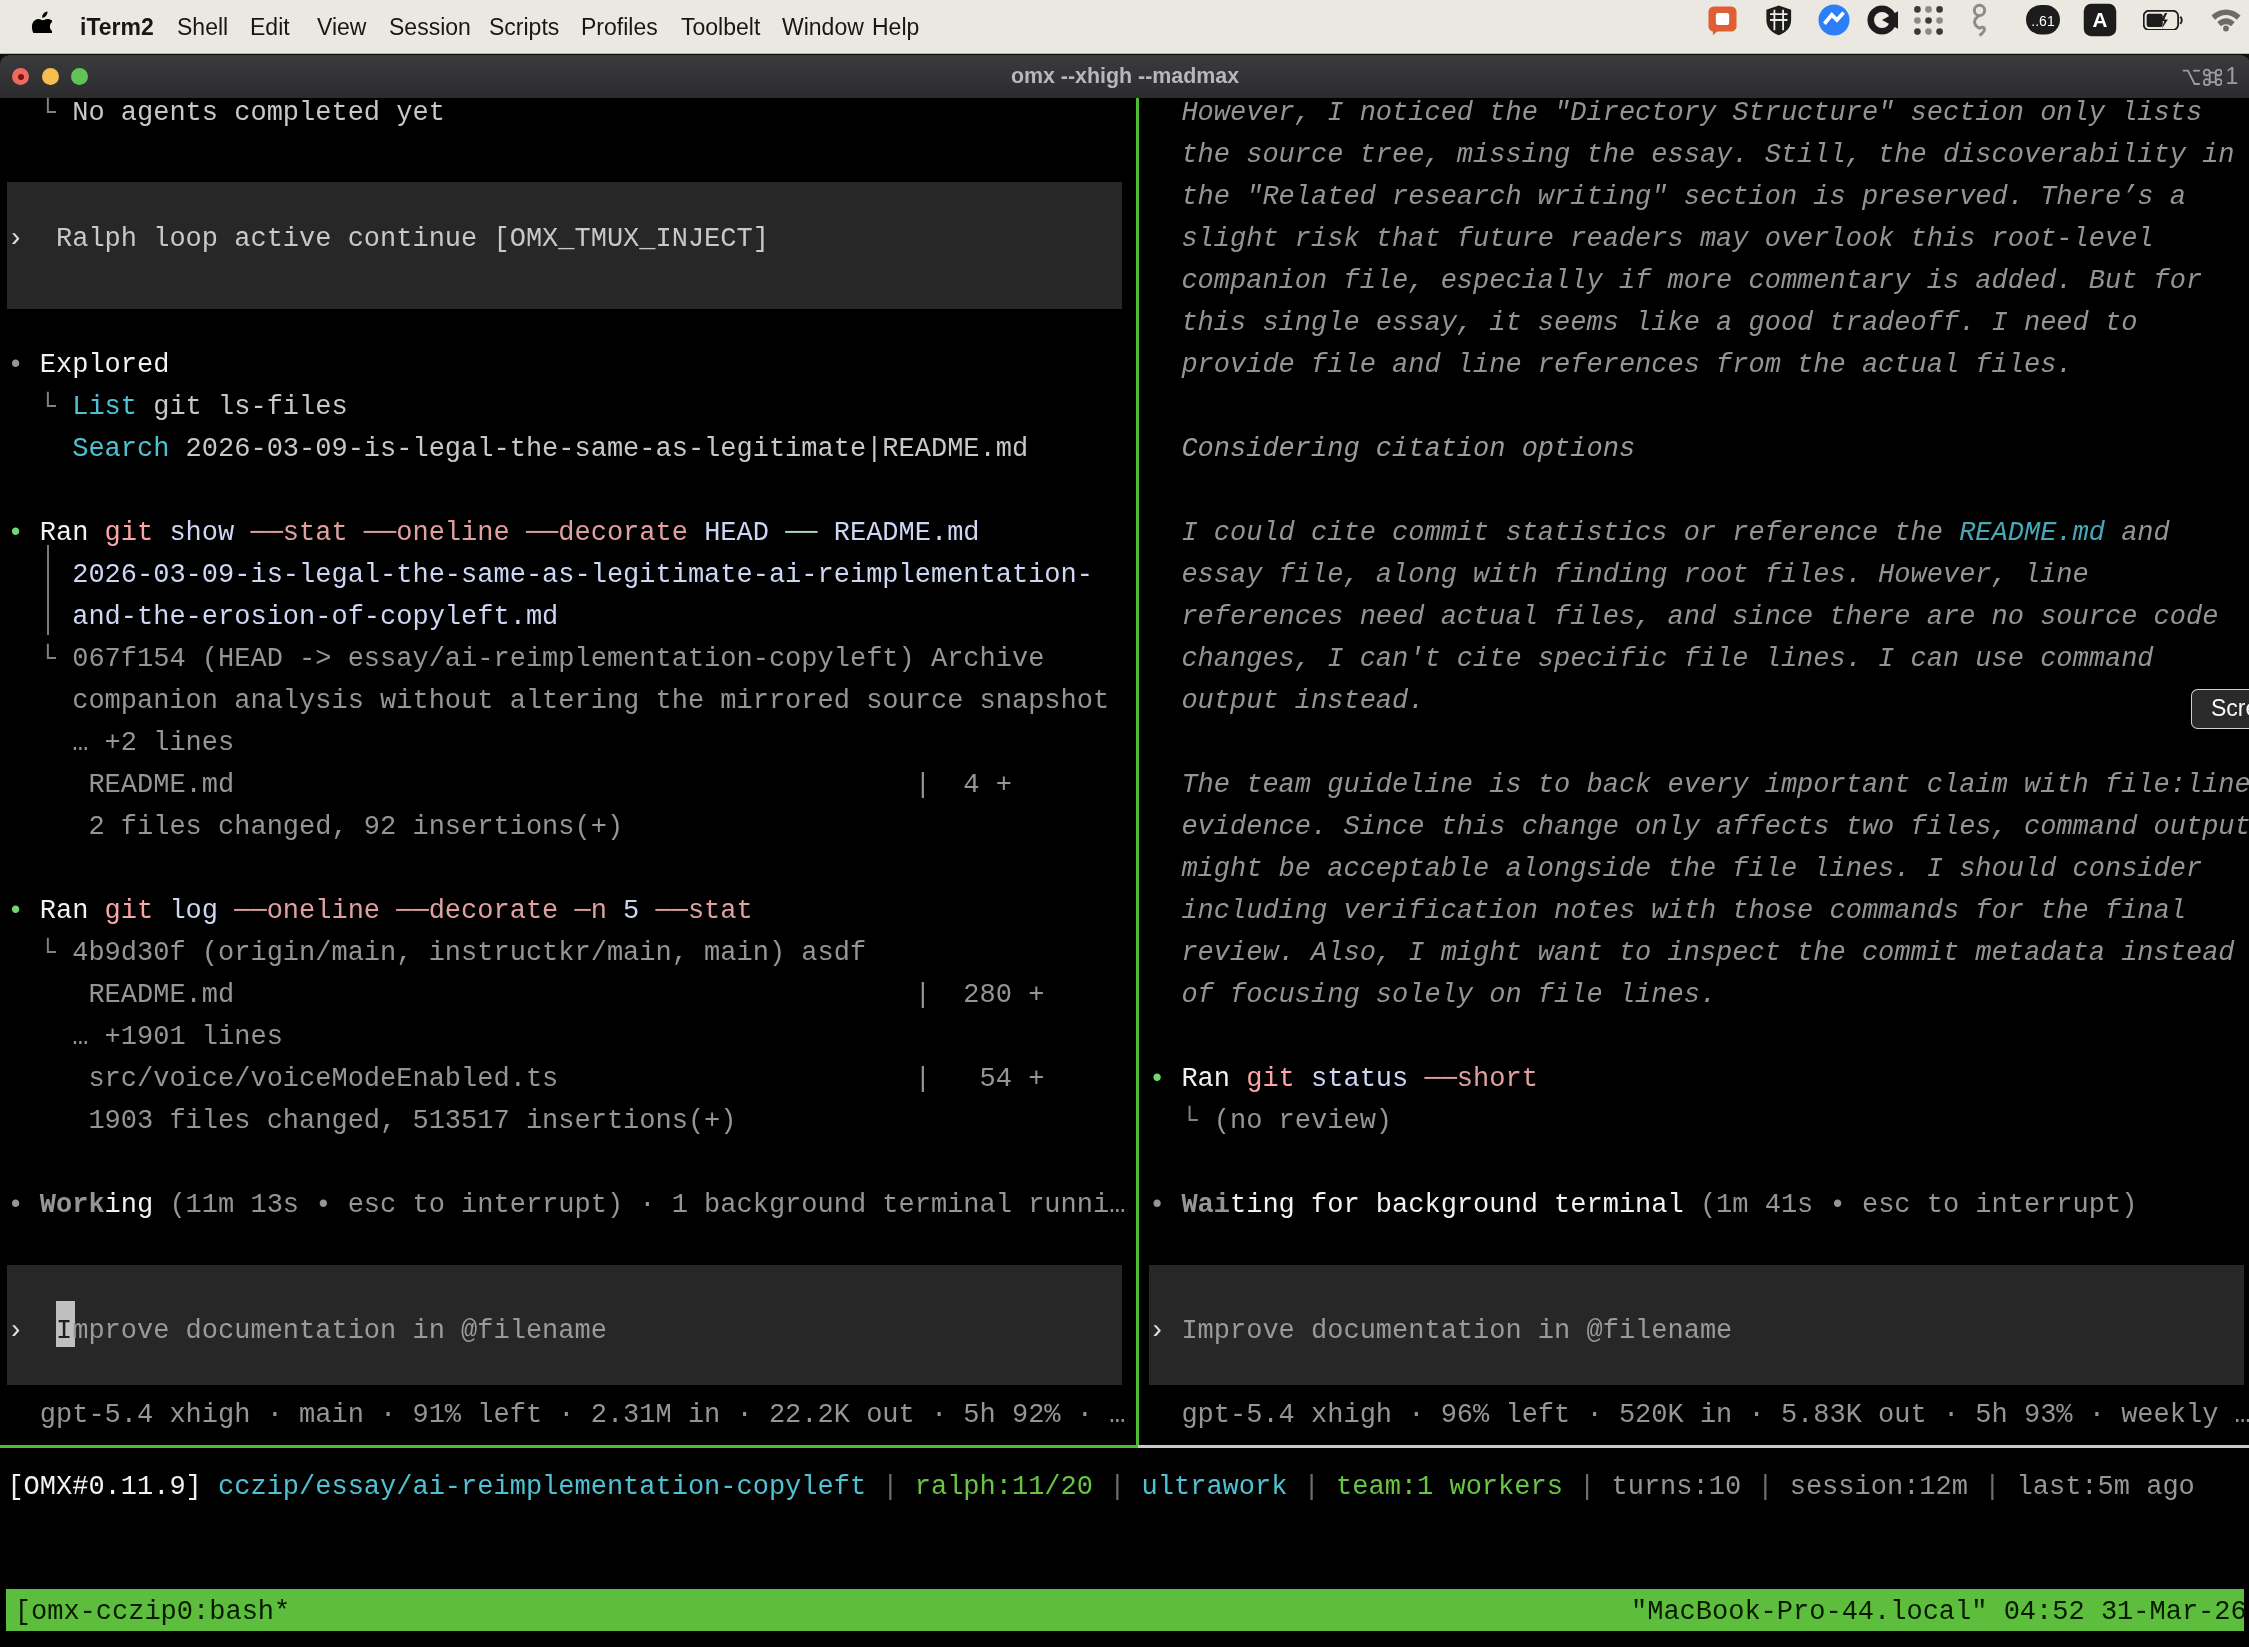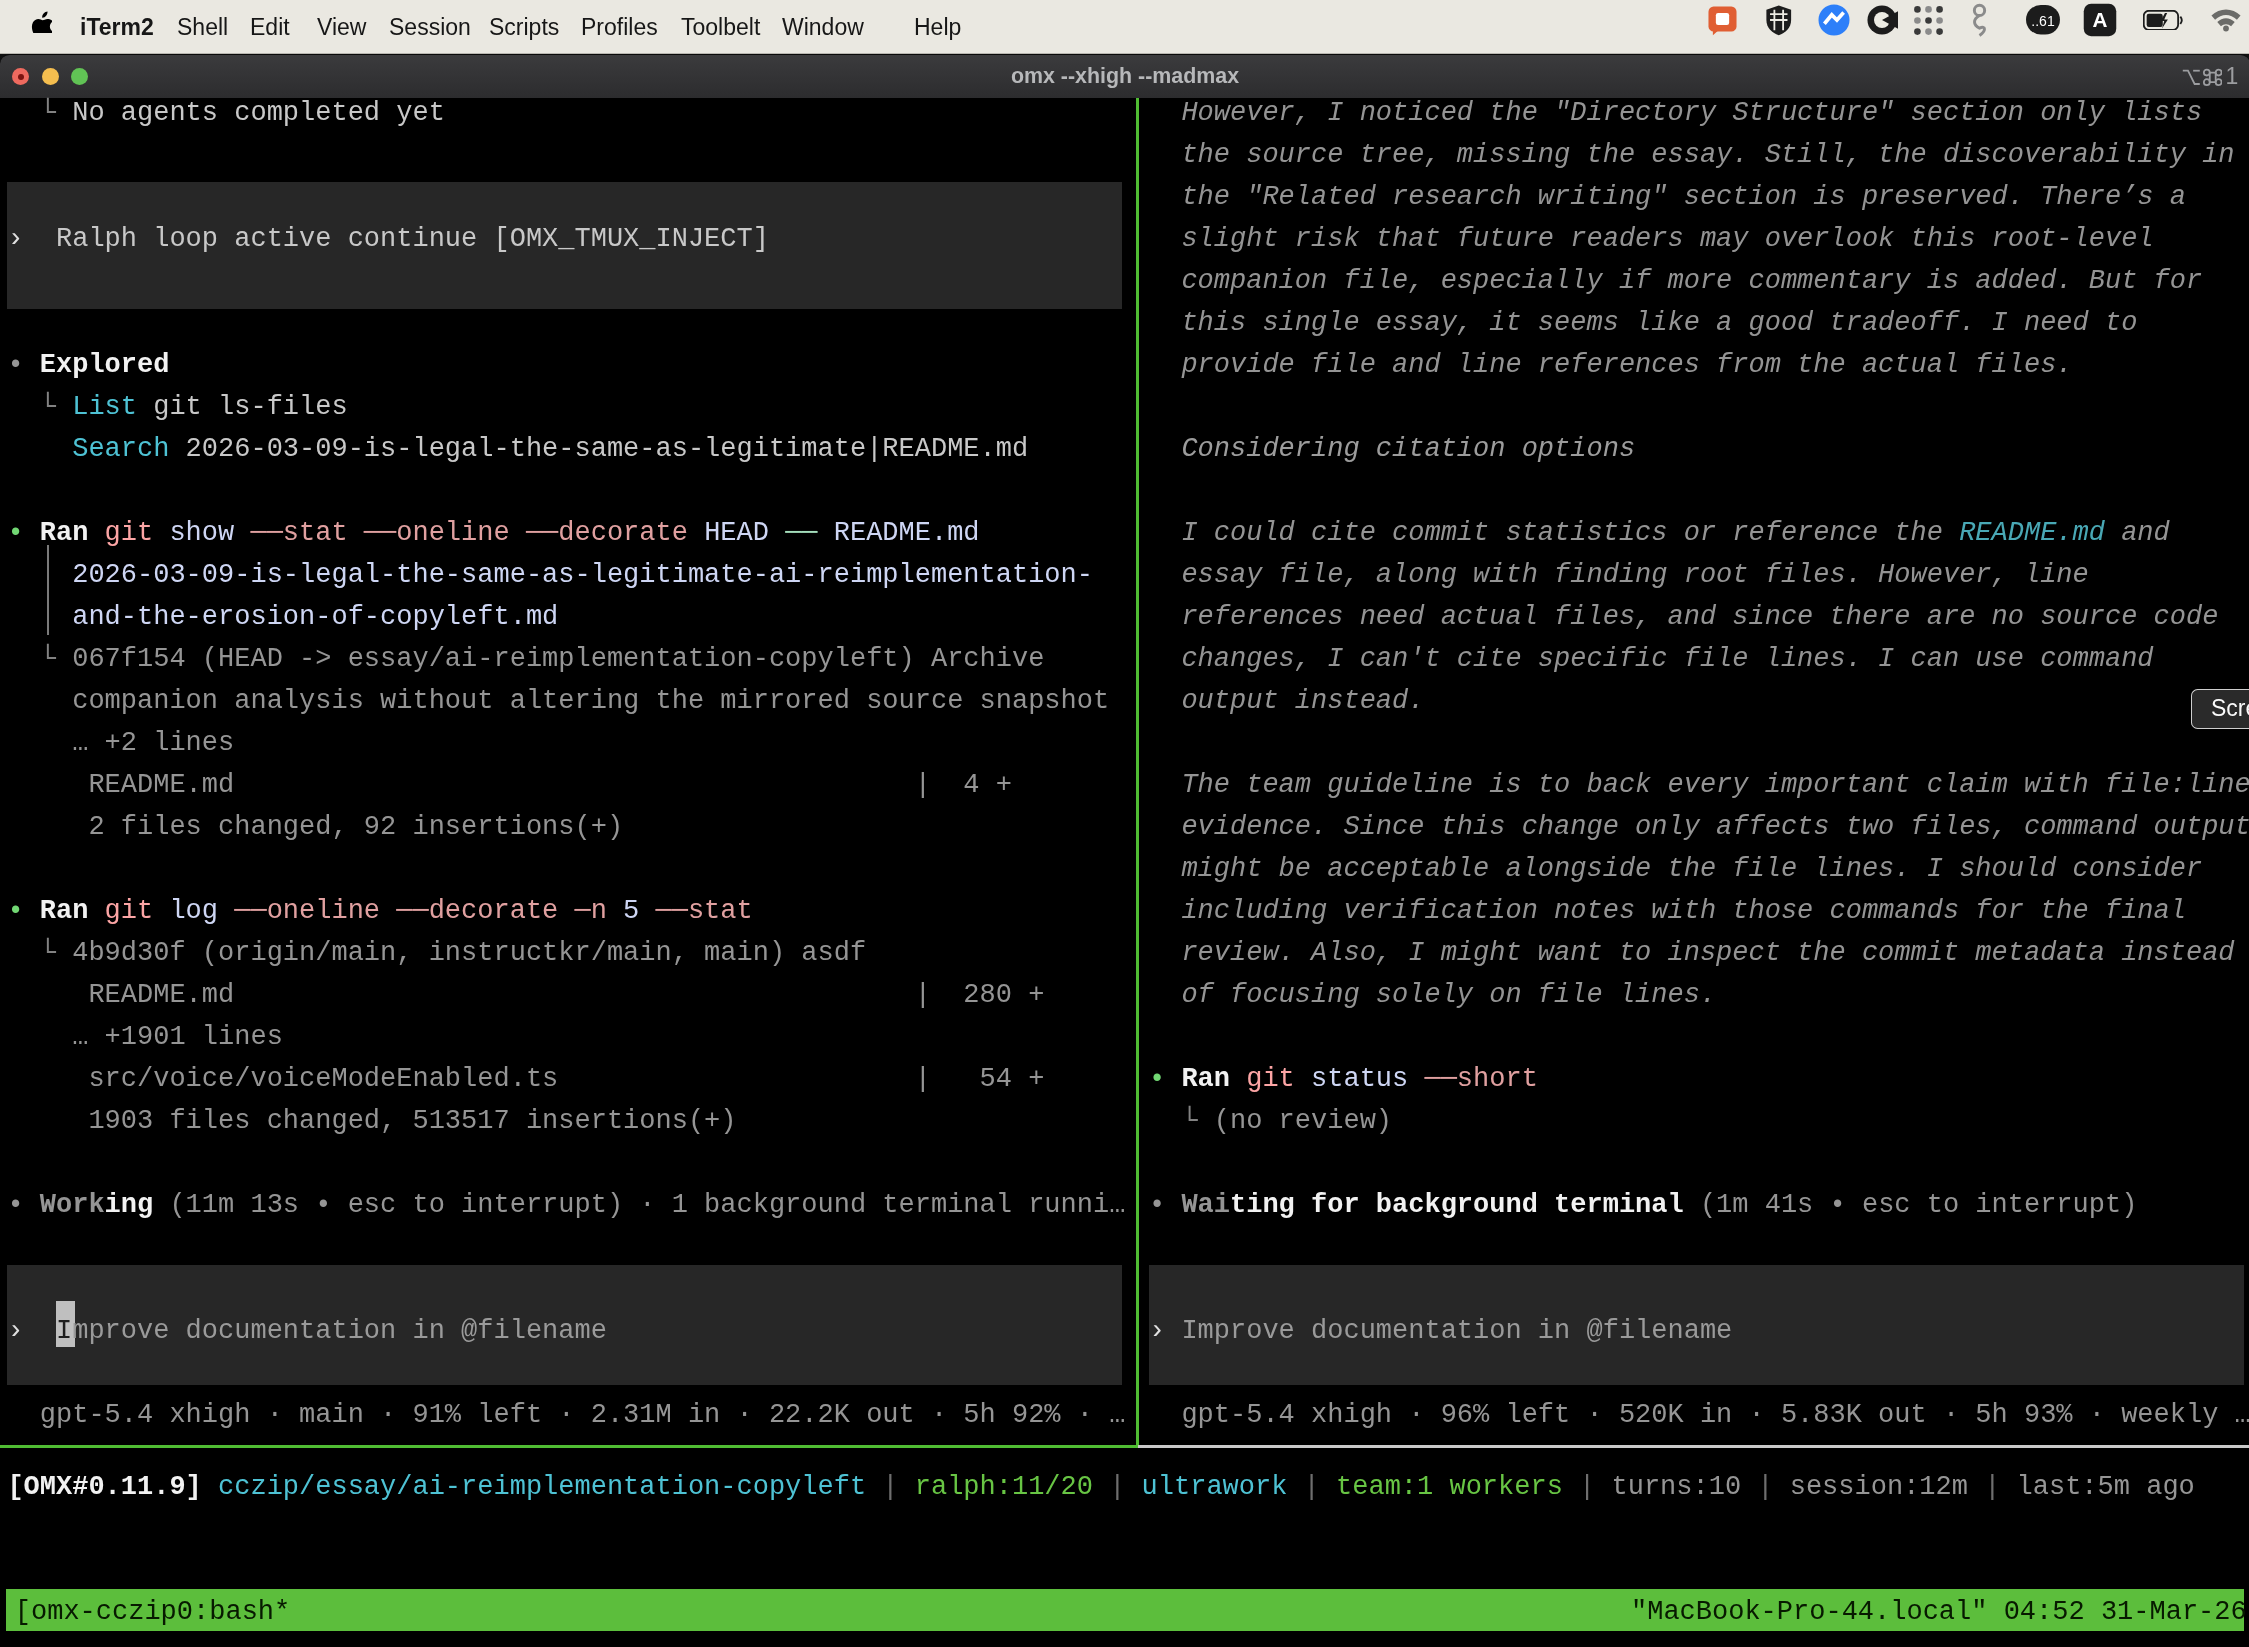--- a/index.html
+++ b/index.html
@@ -12,21 +12,21 @@
 .shortcut{position:absolute;top:54px;right:11.8px;height:44px;line-height:44px;font-family:"Liberation Sans",sans-serif;font-size:23px;color:#9C9DA0}
 .term{position:absolute;left:0;top:98px;width:2250px;height:1549px;background:#000}
 .box{position:absolute;background:#272727}
 .vdiv{position:absolute;left:1136px;top:98px;width:3px;height:1350px;background:#50BC33}
 .hdiv{position:absolute;left:0;top:1445px;width:1138px;height:3px;background:#50BC33}
 .hdiv2{position:absolute;left:1138px;top:1445px;width:1112px;height:3px;background:#C9C9C9}
 .gbar{position:absolute;left:5.9px;top:1589px;width:2238px;height:42px;background:#5CBE3C}
 .n{color:#C8C8C8}
 .d{color:#959595}
 .k{color:#828282}
-.b{color:#F2F2F2;font-weight:700}
+.b{color:#F2F2F2;font-weight:400}
 .bold{font-weight:700}
 .gb{color:#71D773}
 .bl{color:#fca5a5}
 .lv{color:#CED6F4}
 .sm{color:#E0A0A0}
 .mt{color:#A5DFBC}
 .cy{color:#4EC2D4}
 .it{color:#949494;font-style:italic}
 .itb{color:#9C9C9C;font-style:italic;font-weight:400}
 .itc{color:#49A8B5;font-style:italic}
@@ -47,21 +47,21 @@
     </div>
     <span class="mi" style="left:80px;font-weight:700">iTerm2</span>
     <span class="mi" style="left:177px">Shell</span>
     <span class="mi" style="left:250px">Edit</span>
     <span class="mi" style="left:317px">View</span>
     <span class="mi" style="left:389px">Session</span>
     <span class="mi" style="left:489px">Scripts</span>
     <span class="mi" style="left:581px">Profiles</span>
     <span class="mi" style="left:681px">Toolbelt</span>
     <span class="mi" style="left:782px">Window</span>
-    <span class="mi" style="left:914px">Help</span>
+    <span class="mi" style="left:872px">Help</span>
     <div class="icon" style="left:1707px">
       <svg width="31" height="31" viewBox="0 0 42 42">
         <rect x="2" y="2" width="38" height="34" rx="7" fill="#E05E33"></rect>
         <path d="M8 34 L8 41 L16 34 Z" fill="#E05E33"></path>
         <rect x="12" y="11" width="18" height="16" rx="3" fill="#fff"></rect>
       </svg>
     </div>
     <div class="icon" style="left:1764px">
       <svg width="29.5" height="32" viewBox="0 0 40 44">
         <path d="M20 2 L37 8 V22 C37 33 29 40 20 43 C11 40 3 33 3 22 V8 Z" fill="#1c1c1c"></path>

